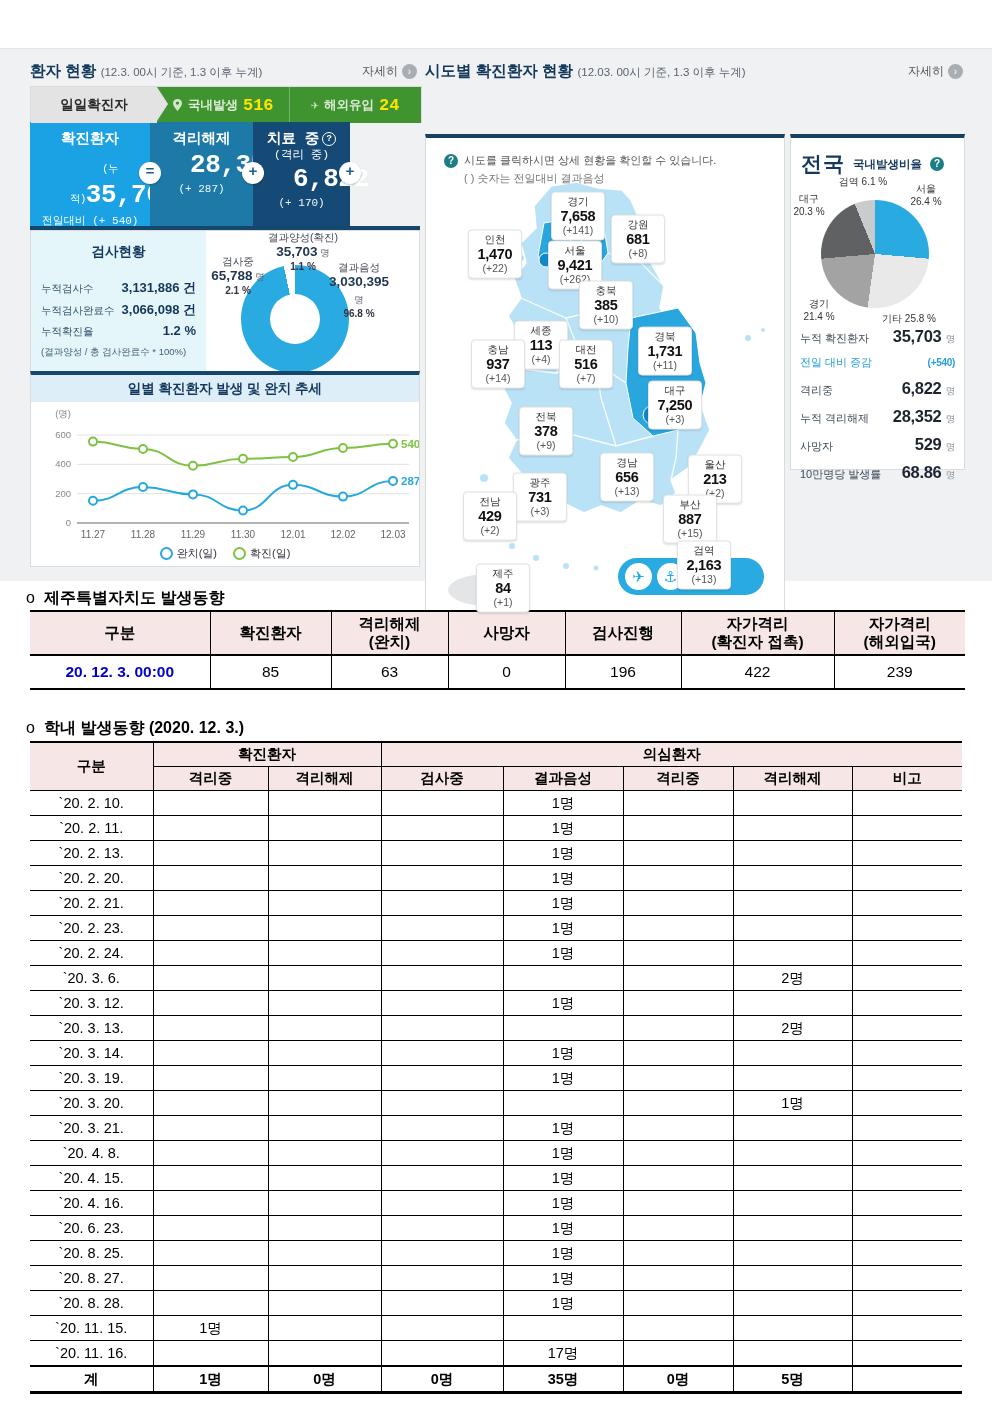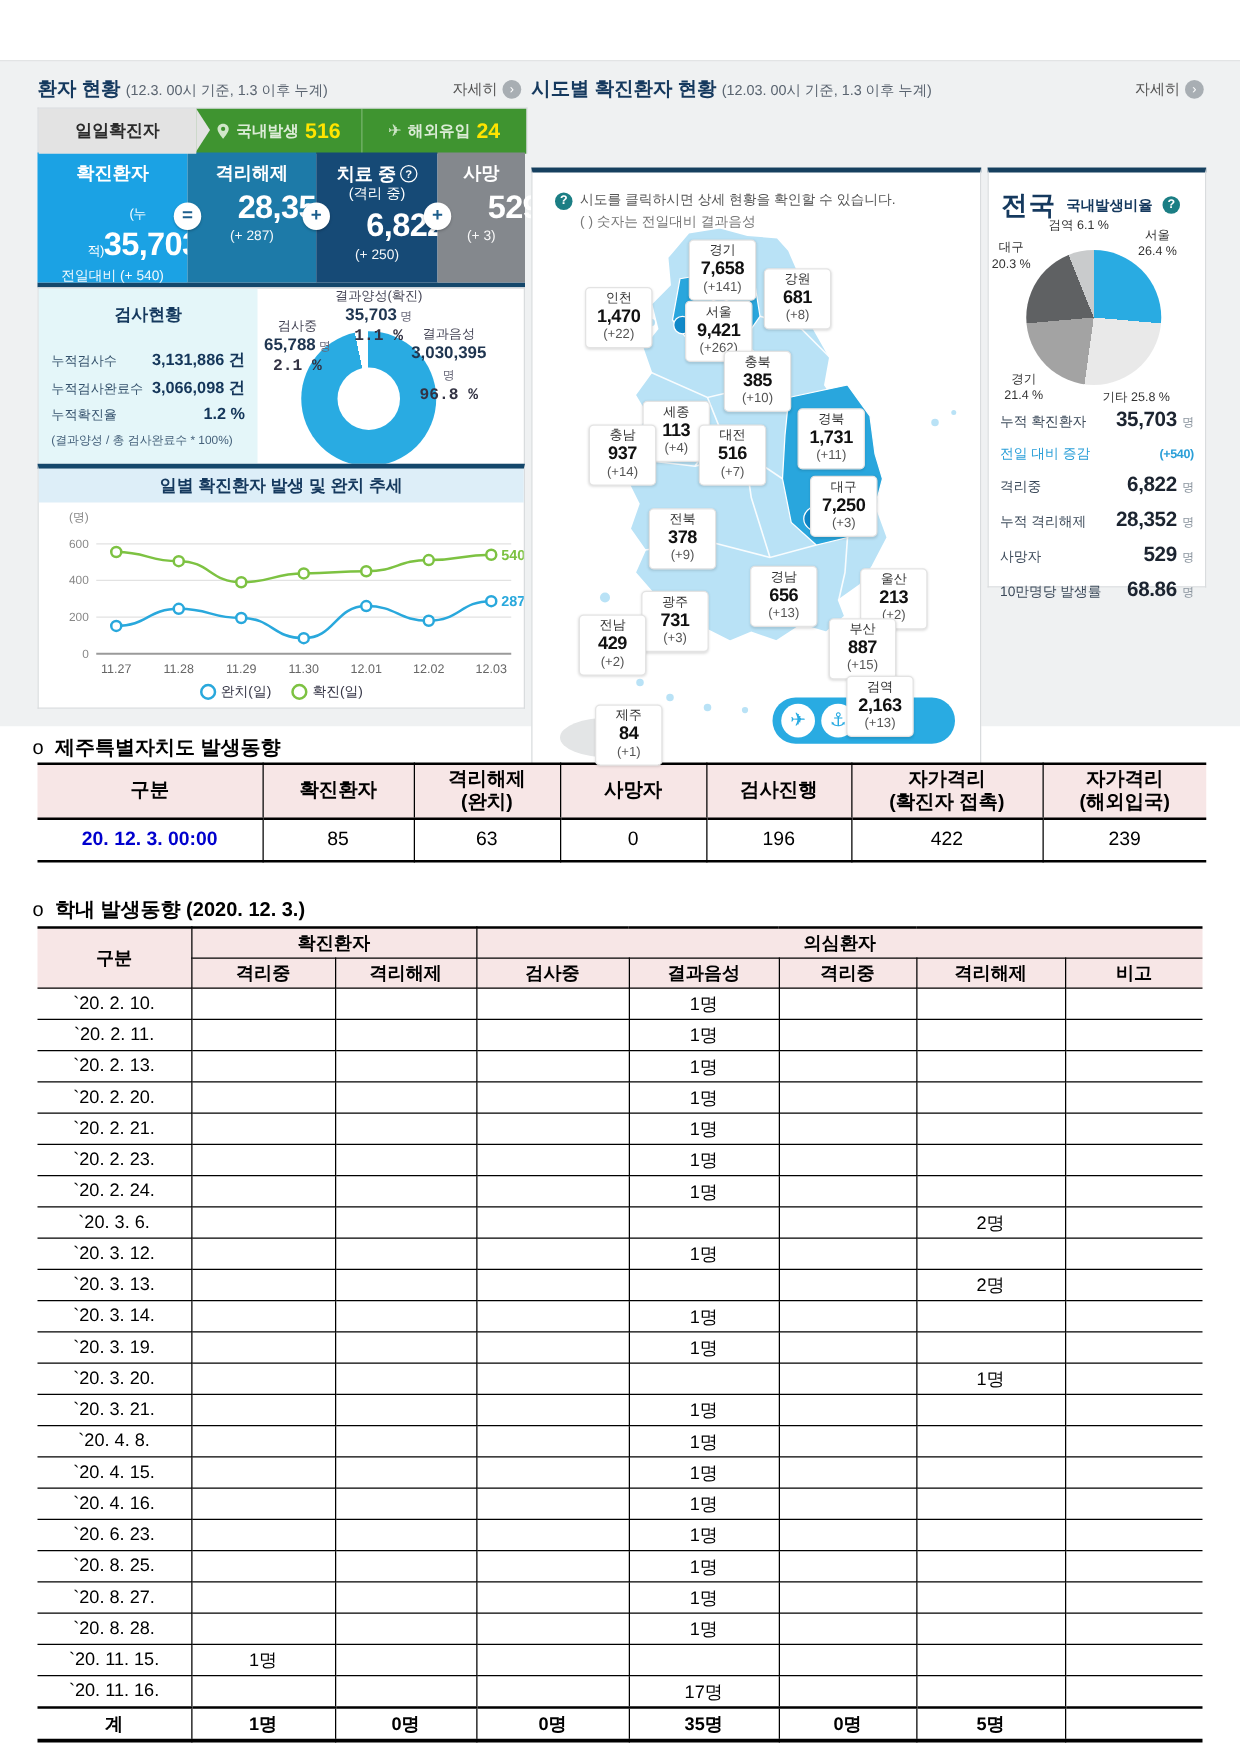--- a/index.html
+++ b/index.html
@@ -1,18 +1,18 @@
 <!DOCTYPE html>
 <html><head>
 <meta charset="utf-8">
 <style>
   html,body{margin:0;padding:0;}
   body{width:992px;height:1403px;position:relative;background:#fff;
        font-family:"Liberation Sans","DejaVu Sans",sans-serif;overflow:hidden;}
-  .abs{position:absolute;}
+  .abs{position:absolute;font-family:Liberation Mono, monospace;}
   
   #dash{position:absolute;top:48px;left:0;width:992px;height:532px;background:#eff1f2;border-top:1px solid #e2e4e5;}
   .sec-title{position:absolute;font-size:15.5px;font-weight:bold;color:#15395e;white-space:nowrap;}
   .sec-sub{font-size:11.5px;font-weight:normal;color:#5a6470;}
   .more{position:absolute;font-size:12px;color:#555;display:flex;align-items:center;gap:4px;cursor:pointer;}
   .more-circle{width:15px;height:15px;border-radius:50%;background:#a8aeb3;color:#fff;font-size:10px;line-height:15px;text-align:center;}
   .card{position:absolute;background:#fff;border:1px solid #d9dcde;box-sizing:border-box;}
   
   #daily-strip{left:30px;top:37px;width:390px;height:36px;display:flex;border:1px solid #d9dcde;border-bottom:none;}
   .strip-left{width:126px;background:#e3e3e3;position:relative;display:flex;align-items:center;justify-content:center;
@@ -44,21 +44,21 @@
   .test-row{position:absolute;left:10px;right:10px;display:flex;justify-content:space-between;align-items:baseline;}
   .test-row .tl{font-size:10.5px;color:#33506b;}
   .test-row .tv{font-size:13px;font-weight:bold;color:#14365a;}
   #test-note{position:absolute;left:10px;top:115px;font-size:9.5px;color:#44607a;}
   #donut{position:absolute;left:210px;top:34px;width:108px;height:108px;border-radius:50%;}
   #donut-hole{position:absolute;left:239px;top:63px;width:50px;height:50px;border-radius:50%;background:#fff;}
   .donut-lab{position:absolute;text-align:center;line-height:1.25;transform:translateX(-50%);}
   .donut-lab .dl{font-size:10.5px;color:#445;}
   .donut-lab .dv{font-size:13.5px;font-weight:bold;color:#1f3550;}
   .donut-lab .du{font-size:9.5px;font-weight:normal;color:#667;}
-  .donut-lab .dp{font-size:13px;font-weight:bold;color:#334;font-family:Liberation Mono, monospace;}
+  .donut-lab .dp{font-size:10px;font-weight:bold;color:#334;}
   
   #card-chart{left:30px;top:322px;width:390px;height:196px;border-top:4px solid #14476b;}
   #chart-title{position:absolute;left:0;top:0;width:100%;height:27px;background:#ddeef8;color:#15395e;
                font-size:13.5px;font-weight:bold;text-align:center;line-height:27px;}
   #chart-legend{position:absolute;left:0;bottom:5px;width:100%;display:flex;justify-content:center;gap:16px;}
   .legend-item{display:flex;align-items:center;gap:4px;font-size:11px;color:#334;}
   .legend-ring{width:9px;height:9px;border-radius:50%;background:#fff;border:2.5px solid #000;}
   
   #card-map{left:425px;top:85px;width:360px;height:480px;border-top:4px solid #16405f;}
   #map-note{position:absolute;left:18px;top:14px;font-size:11px;color:#555;line-height:1.6;}
@@ -152,26 +152,21 @@
       </div>
       <div class="sbox" style="background: rgb(29, 122, 168); width: 26.4%;">
         <div class="blabel">격리해제</div>
         <div class="bval">28,352</div>
         <div class="bdelta">(+ 287)</div>
       </div>
       <div class="sbox" style="background: rgb(22, 74, 118); width: 24.9%;">
         <div class="blabel">치료 중<span class="qmark">?</span></div>
         <div class="blabel2">(격리 중)</div>
         <div class="bval">6,822</div>
-        <div class="bdelta">(+ 250)</div>
-      </div>
-      <div class="sbox" style="background: rgb(132, 136, 141); width: 17.9%;">
-        <div class="blabel">사망</div>
-        <div class="bval">529</div>
-        <div class="bdelta">(+ 3)</div>
+        <div class="bdelta">(+ 170)</div>
       </div>
       <div class="conn" style="left: 109px; top: 40px;">=</div>
       <div class="conn" style="left: 212px; top: 40px;">+</div>
       <div class="conn" style="left: 309px; top: 40px;">+</div>
     </div>
 
   <div id="card-test" class="card">
     <div id="test-box">
       <div id="test-title">검사현황</div>
       <div id="test-rows">

